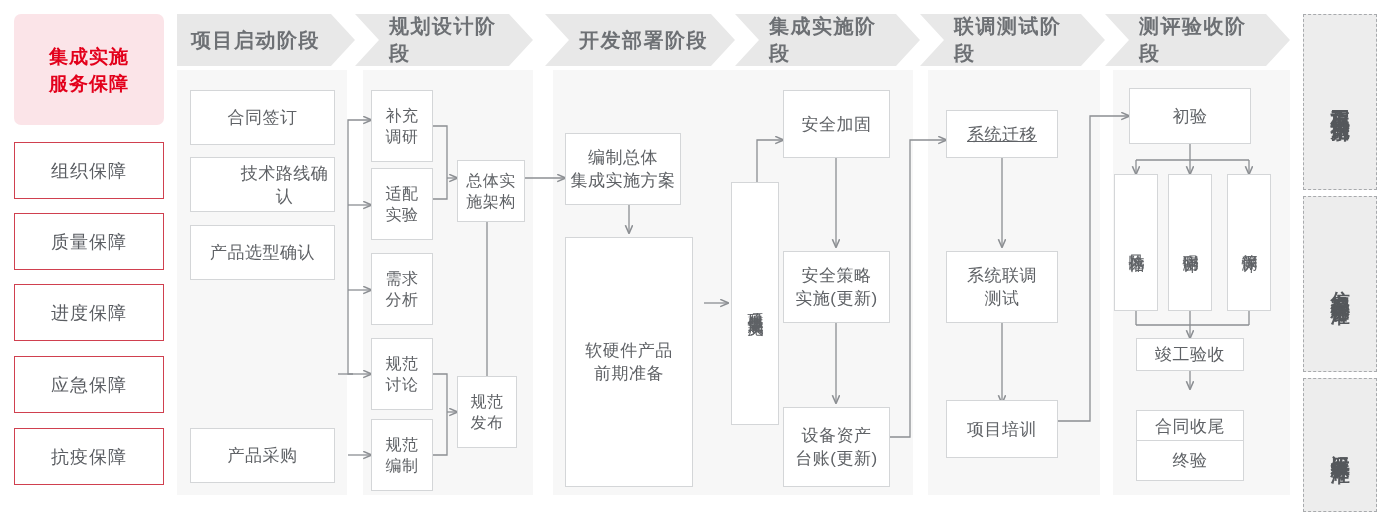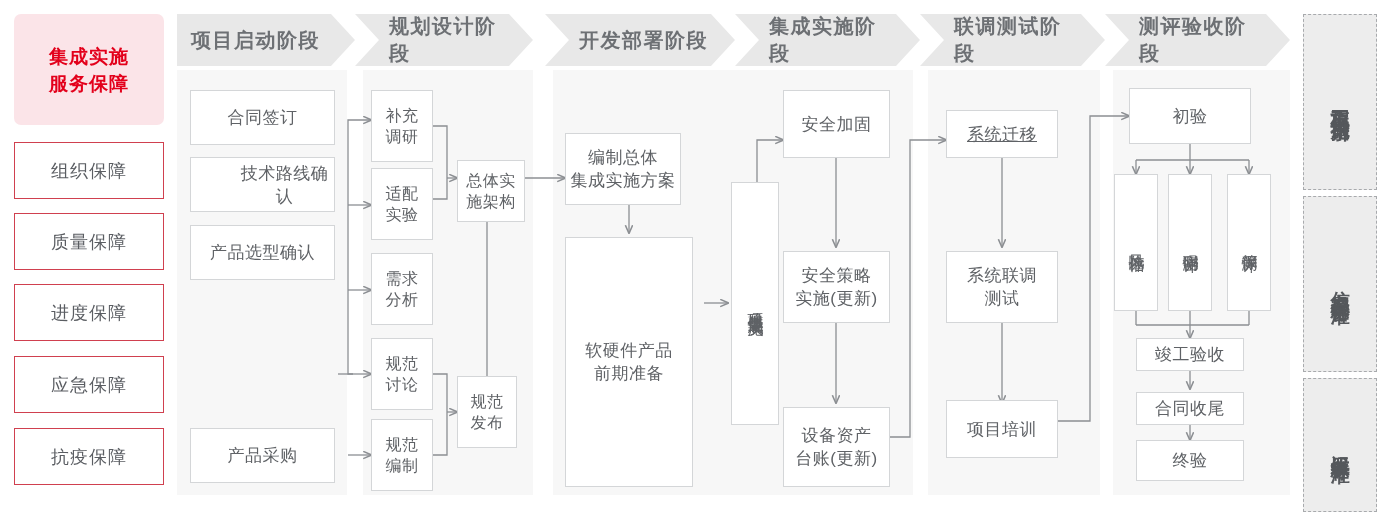--- a/index.html
+++ b/index.html
@@ -226,21 +226,21 @@
   <div class="node" style="left:946px; top:110px; width:112px; height:48px;text-decoration:underline;">系统迁移</div>
   <div class="node" style="left:946px; top:251px; width:112px; height:72px; white-space:pre-line;">系统联调
 测试</div>
   <div class="node" style="left:946px; top:400px; width:112px; height:58px;">项目培训</div>
 
   <div class="node" style="left:1129px; top:88px; width:122px; height:56px;">初验</div>
   <div class="node vert small" style="left:1114px; top:174px; width:44px; height:137px;">风险评估</div>
   <div class="node vert small" style="left:1168px; top:174px; width:44px; height:137px;">密码测评</div>
   <div class="node vert small" style="left:1227px; top:174px; width:44px; height:137px;">等保测评</div>
   <div class="node" style="left:1136px; top:338px; width:108px; height:33px;">竣工验收</div>
-  <div class="node" style="left:1136px; top:392px; width:108px; height:33px;">合同收尾</div>
+  <div class="node" style="left:1136px; top:410px; width:108px; height:33px;">合同收尾</div>
   <div class="node" style="left:1136px; top:440px; width:108px; height:41px;">终验</div>
 
   <div id="std-col">
     <div class="std-box" style="top:0px; height:176px;">
       <span class="std-text">工程项目实施指引</span>
     </div>
     <div class="std-box" style="top:182px; height:176px;">
       <span class="std-text">信息安全保密标准</span>
     </div>
     <div class="std-box" style="top:364px; height:134px;">

